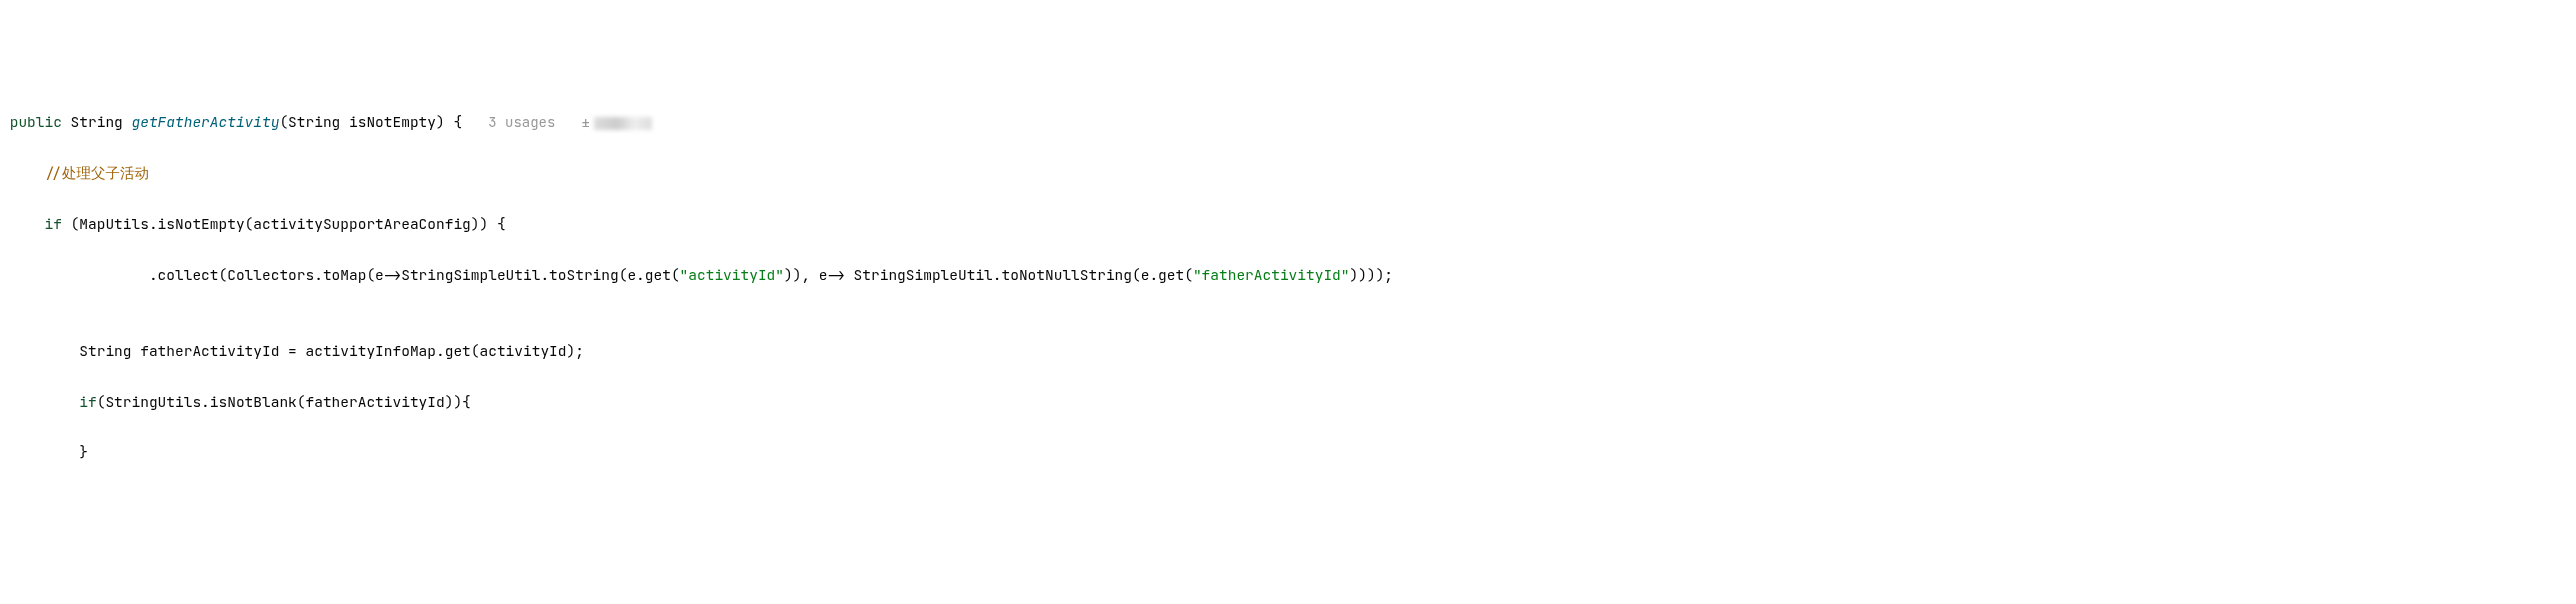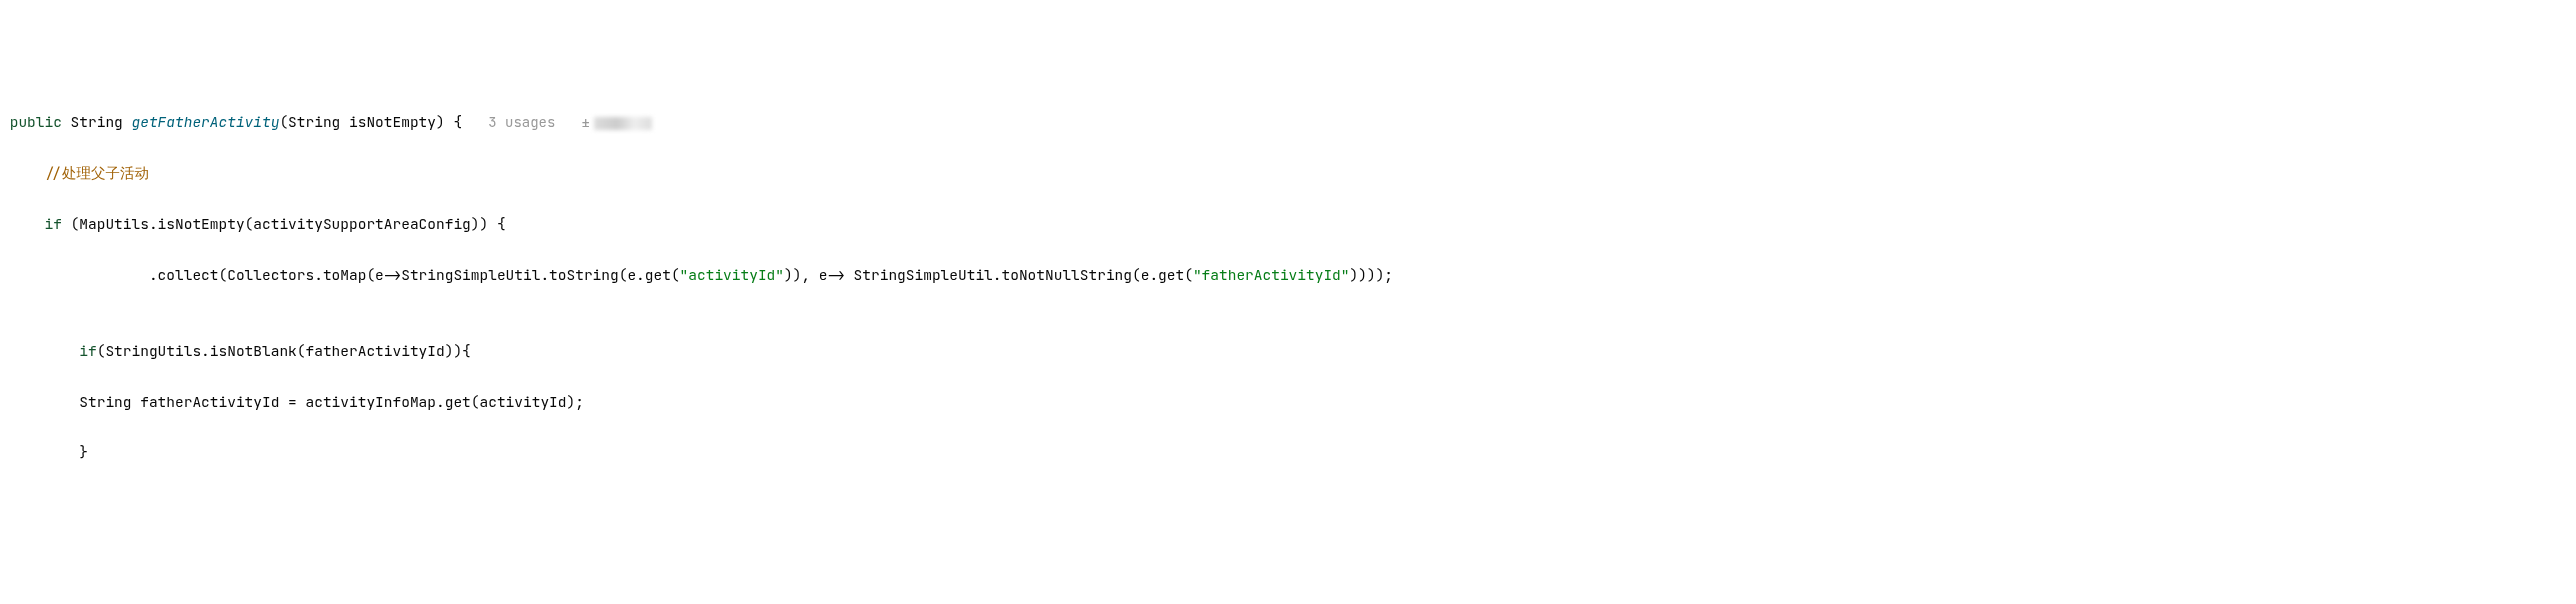--- a/index.html
+++ b/index.html
@@ -44,22 +44,22 @@
 </head>
 <body>
 
 
 
 <div><span class="code-line"><span class="kw">public</span> <span>String</span> <span class="method-def">getFatherActivity</span>(<span>String</span> <span>isNotEmpty</span>) {   <span class="inlay">3 usages</span>   <span class="inlay">±</span><span class="inlay-blur"></span></span>
 <span class="code-line">    <span class="comment">//处理父子活动</span></span>
 <span class="code-line">    <span class="kw">if</span><span> (MapUtils.</span><span class="static-method">isNotEmpty</span><span>(activitySupportAreaConfig)) {</span></span>
 <span class="code-line">                <span>.collect(Collectors.</span><span class="static-method">toMap</span><span>(e-&gt;StringSimpleUtil.</span><span class="static-method">toString</span><span>(e.get(</span><span class="string">"activityId"</span><span>)), e-&gt; StringSimpleUtil.</span><span class="static-method">toNotNullString</span><span>(e.get(</span><span class="string">"fatherActivityId"</span><span>))));</span></span>
 <span class="code-line"></span>
+<span class="code-line">        <span>String fatherActivityId = activityInfoMap.get(activityId);</span></span>
 <span class="code-line">        <span class="kw">if</span><span>(StringUtils.</span><span class="static-method">isNotBlank</span><span>(fatherActivityId)){</span></span>
-<span class="code-line">        <span>String fatherActivityId = activityInfoMap.get(activityId);</span></span>
 <span class="code-line">        <span>}</span></span>
 
 
 </div>
 
 
 
 
 
 

